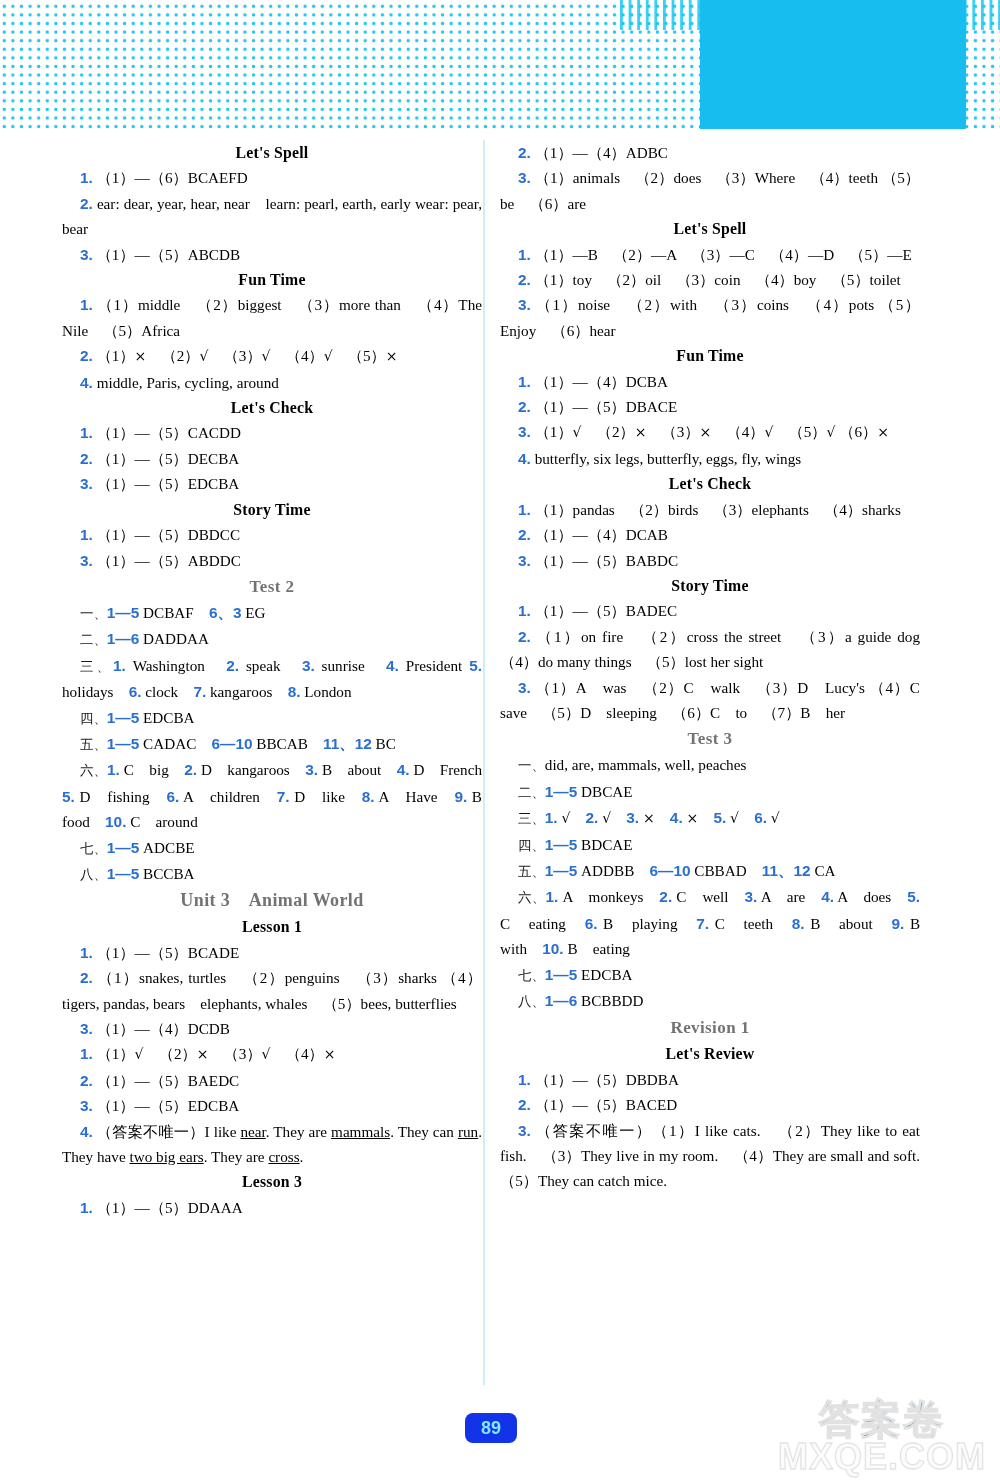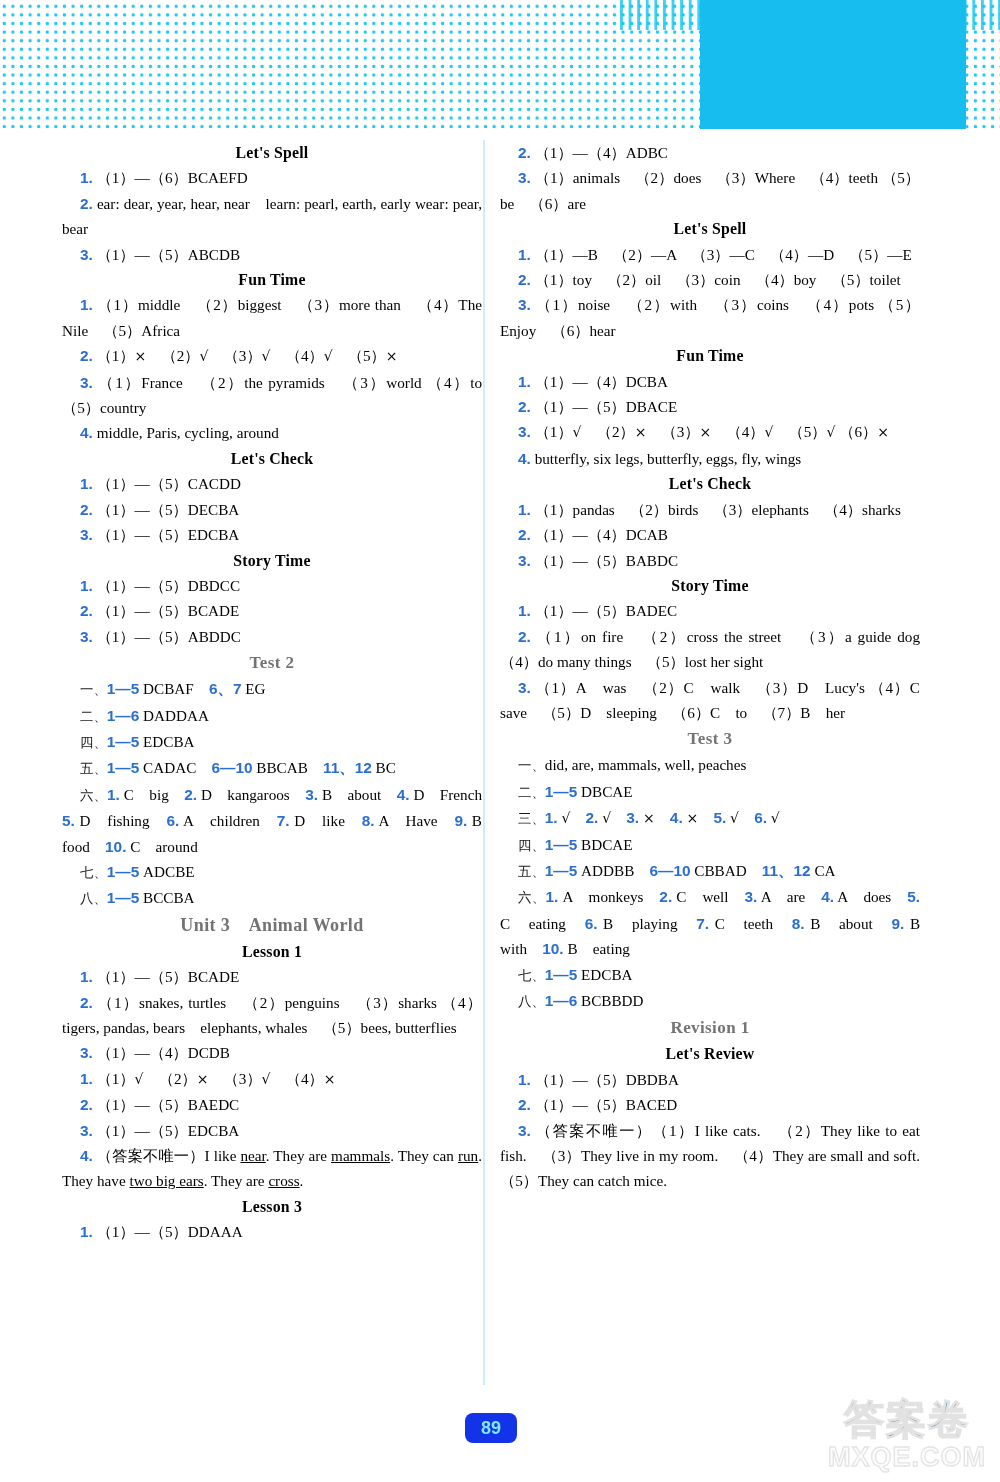--- a/index.html
+++ b/index.html
@@ -136,21 +136,21 @@
     font-family: "DejaVu Sans", sans-serif;
     font-size: 40px;
     font-weight: bold;
     letter-spacing: 2px;
     color: #0369a1;
     -webkit-text-stroke: 1.5px #e2e2e2;
     line-height: 46px;
   }
   #wm-en {
     font-family: "Liberation Sans", sans-serif;
-    font-size: 27px;
+    font-size: 36px;
     font-weight: bold;
     letter-spacing: 1px;
     color: #fcfcfc;
     -webkit-text-stroke: 1.3px #e4e4e4;
     line-height: 30px;
   }
 </style>
 </head>
 <body>
 
@@ -167,33 +167,32 @@
 <div id="content">
   <div id="divider"></div>
   <div class="col" id="col-left">
       <div class="head blk">Let's Spell</div>
       <div class="ans blk"><span><span class="n">1.</span> （1）—（6）BCAEFD</span></div>
       <div class="ans blk"><span><span class="n">2.</span> ear: dear, year, hear, near　learn: pearl, earth, early wear: pear, bear</span></div>
       <div class="ans blk"><span><span class="n">3.</span> （1）—（5）ABCDB</span></div>
       <div class="head blk">Fun Time</div>
       <div class="ans blk"><span><span class="n">1.</span> （1）middle　（2）biggest　（3）more than　（4）The Nile　（5）Africa</span></div>
       <div class="ans blk"><span><span class="n">2.</span> （1）<span class="chk">×</span>　（2）<span class="chk">√</span>　（3）<span class="chk">√</span>　（4）<span class="chk">√</span>　（5）<span class="chk">×</span></span></div>
-      <div class="ans blk"><span><span class="n">3.</span> （1）France　（2）the pyramids　（3）world （4）to　（5）country</span></div>
       <div class="ans blk"><span><span class="n">4.</span> middle, Paris, cycling, around</span></div>
       <div class="head blk">Let's Check</div>
       <div class="ans blk"><span><span class="n">1.</span> （1）—（5）CACDD</span></div>
       <div class="ans blk"><span><span class="n">2.</span> （1）—（5）DECBA</span></div>
       <div class="ans blk"><span><span class="n">3.</span> （1）—（5）EDCBA</span></div>
       <div class="head blk">Story Time</div>
       <div class="ans blk"><span><span class="n">1.</span> （1）—（5）DBDCC</span></div>
-      <div class="ans blk"><span><span class="n">2.</span> （1）—（5）BCADE</span></div>
       <div class="ans blk"><span><span class="n">3.</span> （1）—（5）ABDDC</span></div>
       <div class="head-blue blk">Test 2</div>
-      <div class="ans blk"><span><span class="cn">一、</span><span class="n">1—5</span> DCBAF　<span class="n">6、7</span> EG</span></div>
+      <div class="ans blk"><span><span class="cn">一、</span><span class="n">1—5</span> DCBAF　<span class="n">6、3</span> EG</span></div>
       <div class="ans blk"><span><span class="cn">二、</span><span class="n">1—6</span> DADDAA</span></div>
+      <div class="ans blk"><span><span class="cn">三、</span><span class="n">1.</span> Washington　<span class="n">2.</span> speak　<span class="n">3.</span> sunrise　<span class="n">4.</span> President <span class="n">5.</span> holidays　<span class="n">6.</span> clock　<span class="n">7.</span> kangaroos　<span class="n">8.</span> London</span></div>
       <div class="ans blk"><span><span class="cn">四、</span><span class="n">1—5</span> EDCBA</span></div>
       <div class="ans blk"><span><span class="cn">五、</span><span class="n">1—5</span> CADAC　<span class="n">6—10</span> BBCAB　<span class="n">11、12</span> BC</span></div>
       <div class="ans blk"><span><span class="cn">六、</span><span class="n">1.</span> C　big　<span class="n">2.</span> D　kangaroos　<span class="n">3.</span> B　about　<span class="n">4.</span> D　French　<span class="n">5.</span> D　fishing　<span class="n">6.</span> A　children　<span class="n">7.</span> D　like　<span class="n">8.</span> A　Have　<span class="n">9.</span> B　food　<span class="n">10.</span> C　around</span></div>
       <div class="ans blk"><span><span class="cn">七、</span><span class="n">1—5</span> ADCBE</span></div>
       <div class="ans blk"><span><span class="cn">八、</span><span class="n">1—5</span> BCCBA</span></div>
       <div class="head-blue blk big">Unit 3　Animal World</div>
       <div class="head blk">Lesson 1</div>
       <div class="ans blk"><span><span class="n">1.</span> （1）—（5）BCADE</span></div>
       <div class="ans blk"><span><span class="n">2.</span> （1）snakes, turtles　（2）penguins　（3）sharks （4）tigers, pandas, bears　elephants, whales　（5）bees, butterflies</span></div>
       <div class="ans blk"><span><span class="n">3.</span> （1）—（4）DCDB</span></div>

